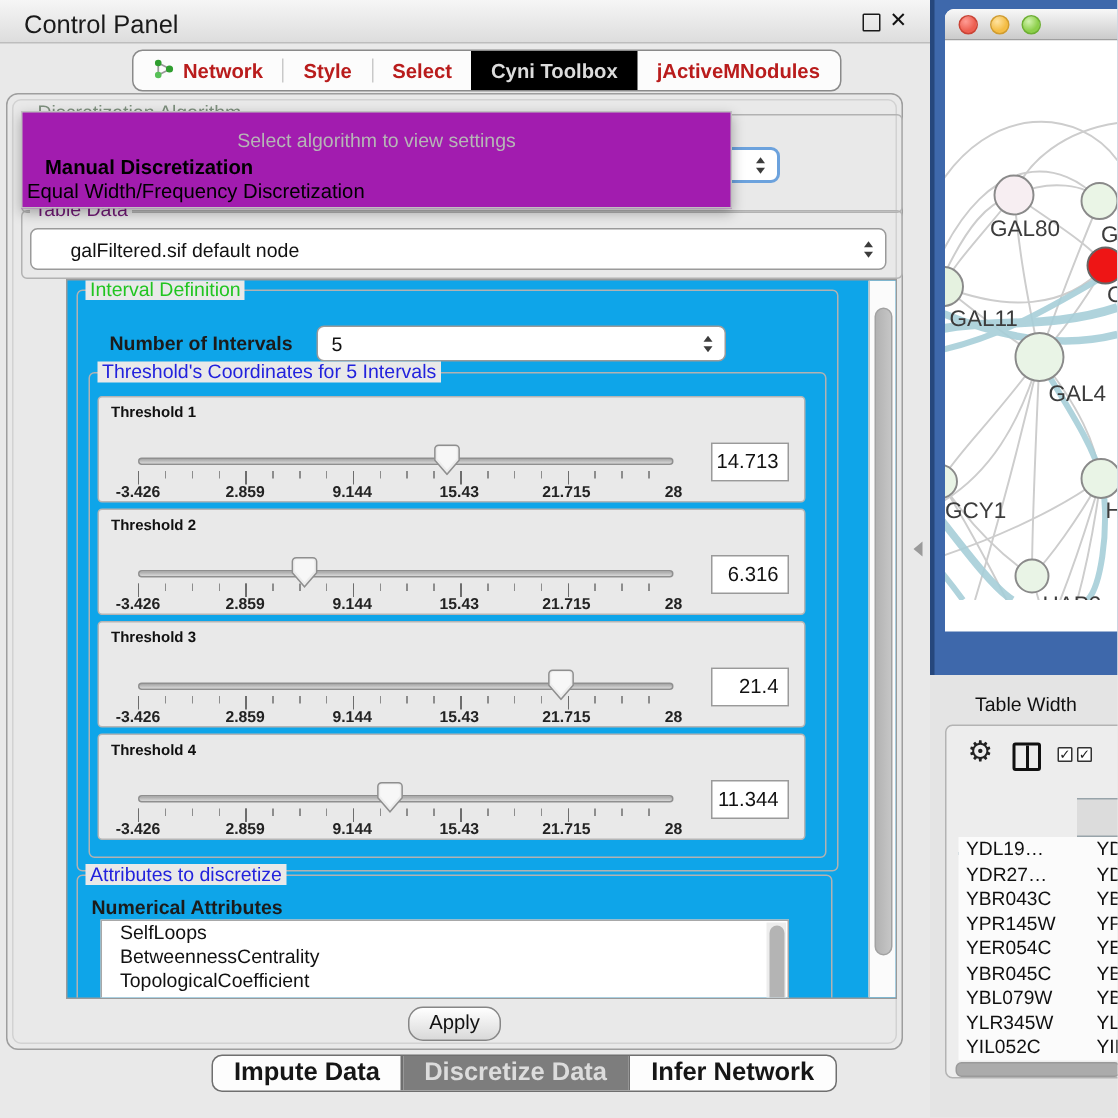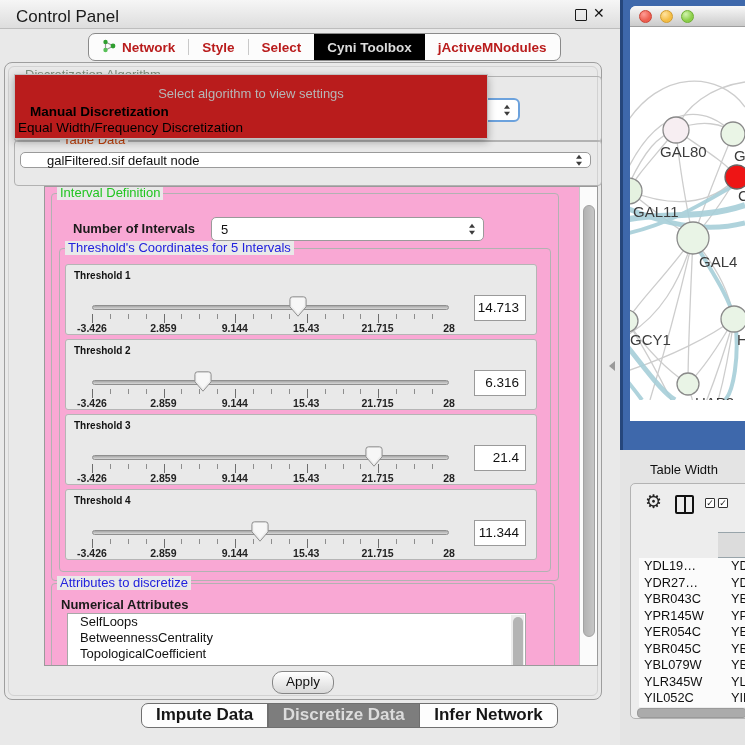--- a/index.html
+++ b/index.html
@@ -35,31 +35,31 @@
   .blue{color:#2222dd;}
 
   .combo{position:absolute;background:#fff;border:1px solid #9a9a9a;border-radius:5px;
     font-size:13px;color:#111;display:flex;align-items:center;padding:0 9px;box-sizing:border-box;}
   .spin{position:absolute;right:8px;top:50%;transform:translateY(-50%);}
   .spin i{display:block;width:0;height:0;border-left:3.5px solid transparent;border-right:3.5px solid transparent;}
   .spin .up{border-bottom:4px solid #3c3c3c;margin-bottom:2.5px;}
   .spin .dn{border-top:4px solid #3c3c3c;}
 
   
-  .popup{left:14px;top:74px;width:472px;height:63px;background:#b91c1c;
+  .popup{left:14px;top:74px;width:472px;height:63px;background:#a21caf;
     border:1px solid #bfbfbf;box-shadow:0 3px 8px rgba(0,0,0,.3);z-index:30;}
   .popup .hint{position:absolute;left:0;right:0;top:11px;text-align:center;font-size:13px;color:#b6b6b6;}
   .popup .o1{position:absolute;left:3px;top:29px;font-size:13.5px;font-weight:bold;color:#000;margin-left:12px;}
   .popup .o2{position:absolute;left:3px;top:45px;font-size:13.5px;color:#000;}
   .combo-frag{left:440px;top:98px;width:80px;height:24px;background:#fff;
     border:2px solid #6ca2dd;border-radius:6px;z-index:5;box-sizing:border-box;}
 
   
   .scrollpane{left:44px;top:186px;width:554px;height:480px;border:1px solid #9a9a9a;
-    background:#f9a8d4;overflow:hidden;box-sizing:border-box;}
+    background:#0ea5e9;overflow:hidden;box-sizing:border-box;}
   .vsb{position:absolute;left:534px;top:0;width:19px;height:478px;background:#fbfbfb;border-left:1px solid #c6c6c6;}
   .vsb .th{position:absolute;left:3px;top:18px;width:12px;height:432px;border-radius:6px;
     background:linear-gradient(90deg,#b2b2b2,#c6c6c6);border:1px solid #a2a2a2;box-sizing:border-box;}
 
   
   .tbox{position:relative;width:472px;height:71px;margin-bottom:4px;background:#e9e9e9;
     border:1px solid #b5b5b5;border-radius:3px;box-sizing:border-box;}
   .theader{position:absolute;left:8px;top:5px;font-size:10px;font-weight:bold;color:#111;}
   .track{position:absolute;left:26px;top:40px;width:357px;height:5px;border-radius:3px;
     background:linear-gradient(#a6a6a6,#d8d8d8);border:1px solid #8f8f8f;box-sizing:border-box;}
@@ -181,22 +181,22 @@
     </span>
 </div>
 
 <div class="abs popup">
   <div class="hint">Select algorithm to view settings</div>
   <div class="o1">Manual Discretization</div>
   <div class="o2">Equal Width/Frequency Discretization</div>
 </div>
 
 <div class="group" style="left:14px;top:140px;width:586px;height:44px;"></div>
-<div class="glabel" style="left:20px;top:133px;color:#c2410c;margin-left:40px;">Table Data</div>
-<div class="combo" style="left:20px;top:152px;width:571px;height:16px;padding-left:26px;">
+<div class="glabel" style="left:20px;top:133px;color:#701a75;">Table Data</div>
+<div class="combo" style="left:20px;top:152px;width:571px;height:28px;padding-left:26px;">
   <span>galFiltered.sif default node</span>
   <span class="spin">
       <i class="up"></i>
       <i class="dn"></i>
     </span>
 </div>
 
 <div class="abs scrollpane">
 
   <div class="group" style="left:6px;top:6px;width:506px;height:386px;"></div>

